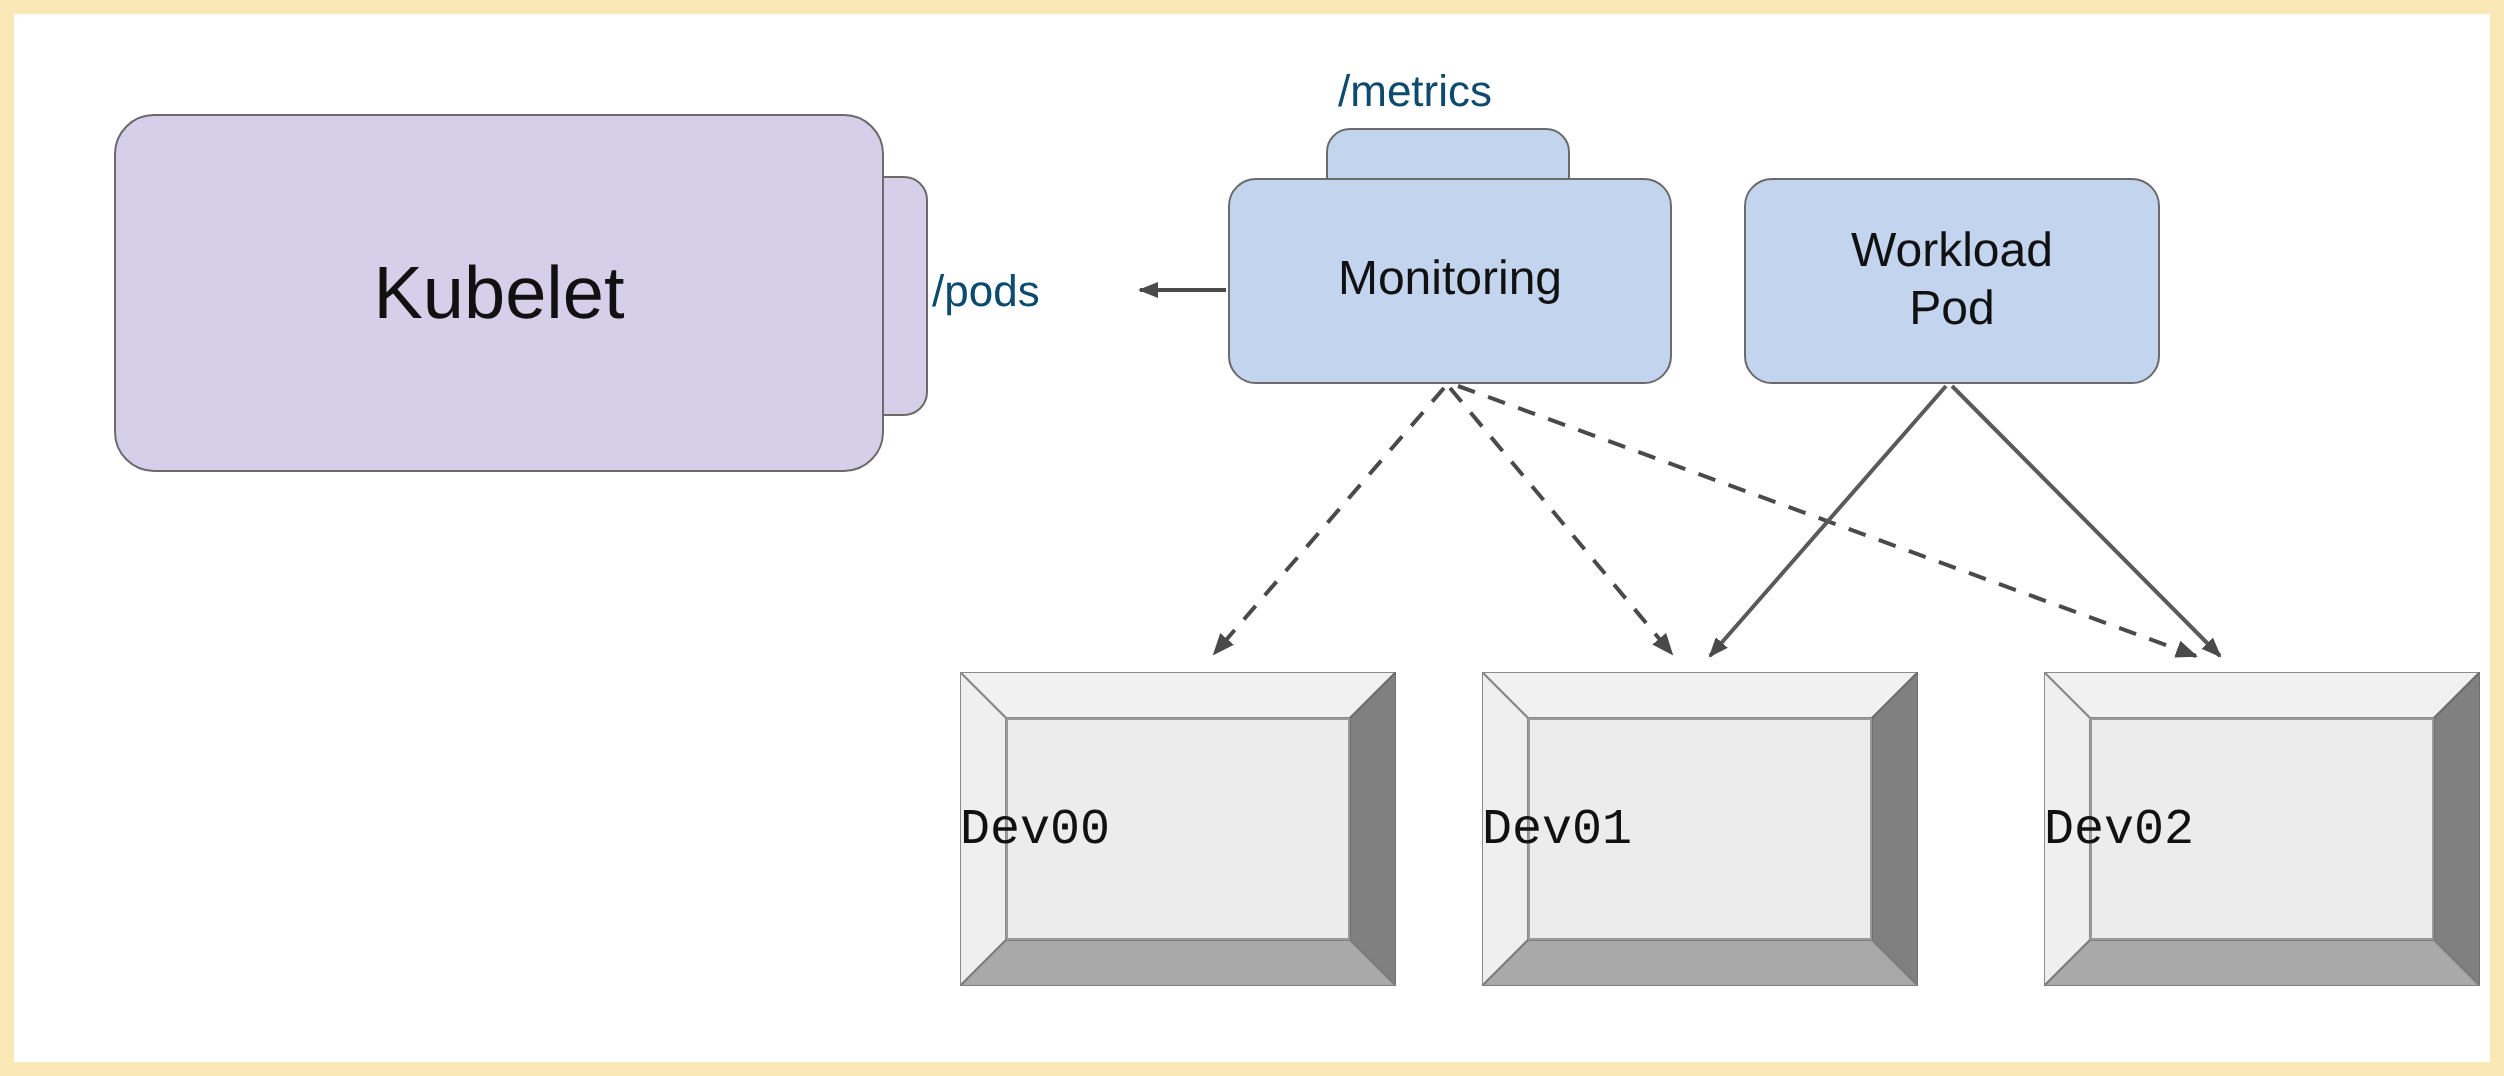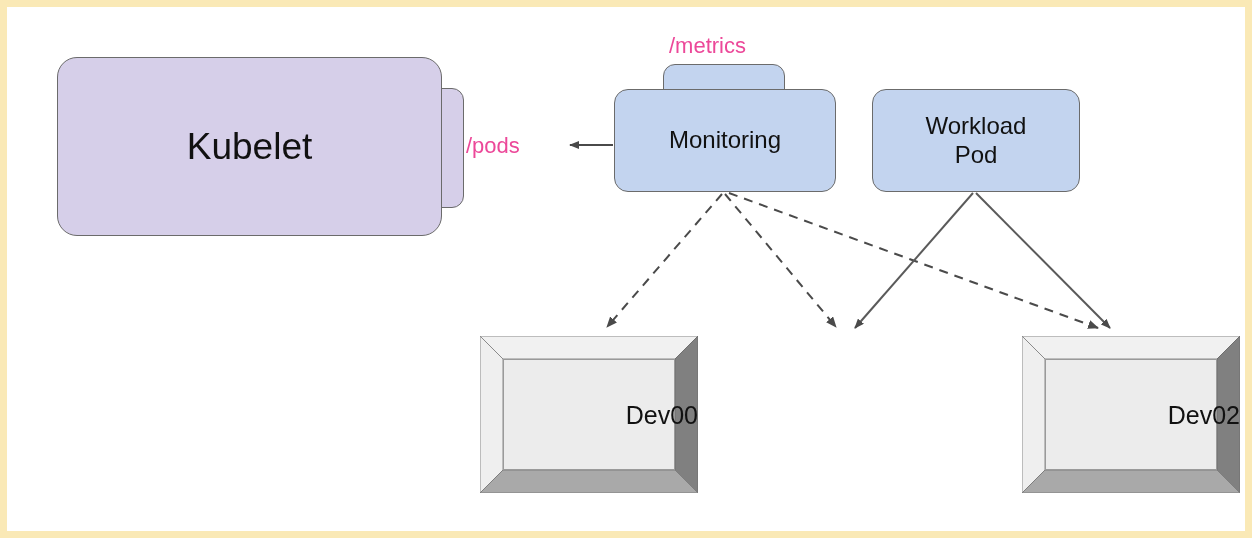--- a/index.html
+++ b/index.html
@@ -93,21 +93,21 @@
     left: 872px; top: 89px;
     width: 208px; height: 103px;
     font-size: 24px;
     text-align: center;
   }
 
   
   .edge-label {
     position: absolute;
     font-size: 22px;
-    color: #ec4899;
+    color: #0c4a6e;
     white-space: nowrap;
     z-index: 25;
   }
   #label-pods    { left: 466px; top: 133px; }
   #label-metrics { left: 669px; top: 33px;  }
 
   
   .device {
     position: absolute;
     width: 218px;
@@ -118,24 +118,25 @@
   #dev1 { left: 741px; top: 336px; }
   #dev2 { left: 1022px; top: 336px; }
 
   .device svg { display: block; }
 
   .device-label {
     position: absolute;
     left: 0; right: 0;
     top: 50%;
     transform: translateY(-50%);
-    text-align: right;
+    text-align: left;
     font-size: 25px;
     color: #111111;
     pointer-events: none;
+    font-family: Liberation Mono, monospace;
   }
 
   
   #edges {
     position: absolute;
     left: 0; top: 0;
     width: 1252px;
     height: 538px;
     z-index: 15;
     pointer-events: none;
@@ -204,20 +205,31 @@
 
         <polygon points="218,0 218,157 195,134 195,23" fill="#808080" stroke="#6f6f6f" stroke-width="1"></polygon>
 
         <polygon points="0,157 23,134 195,134 218,157" fill="#a9a9a9" stroke="#7e7e7e" stroke-width="1"></polygon>
 
         <rect x="23.5" y="23.5" width="171" height="110" fill="#ececec" stroke="#9a9a9a" stroke-width="1"></rect>
       </svg>
       <div class="device-label">Dev00</div>
     </div>
 
+    <div class="device" id="dev1">
+      <svg width="218" height="157" viewBox="0 0 218 157" xmlns="http://www.w3.org/2000/svg">
+        <rect x="0.5" y="0.5" width="217" height="156" fill="#ededed" stroke="#8a8a8a" stroke-width="1"></rect>
+        <polygon points="0,0 218,0 195,23 23,23" fill="#f1f1f1" stroke="#8a8a8a" stroke-width="1"></polygon>
+        <polygon points="0,0 23,23 23,134 0,157" fill="#efefef" stroke="#8a8a8a" stroke-width="1"></polygon>
+        <polygon points="218,0 218,157 195,134 195,23" fill="#808080" stroke="#6f6f6f" stroke-width="1"></polygon>
+        <polygon points="0,157 23,134 195,134 218,157" fill="#a9a9a9" stroke="#7e7e7e" stroke-width="1"></polygon>
+        <rect x="23.5" y="23.5" width="171" height="110" fill="#ececec" stroke="#9a9a9a" stroke-width="1"></rect>
+      </svg>
+      <div class="device-label">Dev01</div>
+    </div>
 
     <div class="device" id="dev2">
       <svg width="218" height="157" viewBox="0 0 218 157" xmlns="http://www.w3.org/2000/svg">
         <rect x="0.5" y="0.5" width="217" height="156" fill="#ededed" stroke="#8a8a8a" stroke-width="1"></rect>
         <polygon points="0,0 218,0 195,23 23,23" fill="#f1f1f1" stroke="#8a8a8a" stroke-width="1"></polygon>
         <polygon points="0,0 23,23 23,134 0,157" fill="#efefef" stroke="#8a8a8a" stroke-width="1"></polygon>
         <polygon points="218,0 218,157 195,134 195,23" fill="#808080" stroke="#6f6f6f" stroke-width="1"></polygon>
         <polygon points="0,157 23,134 195,134 218,157" fill="#a9a9a9" stroke="#7e7e7e" stroke-width="1"></polygon>
         <rect x="23.5" y="23.5" width="171" height="110" fill="#ececec" stroke="#9a9a9a" stroke-width="1"></rect>
       </svg>

